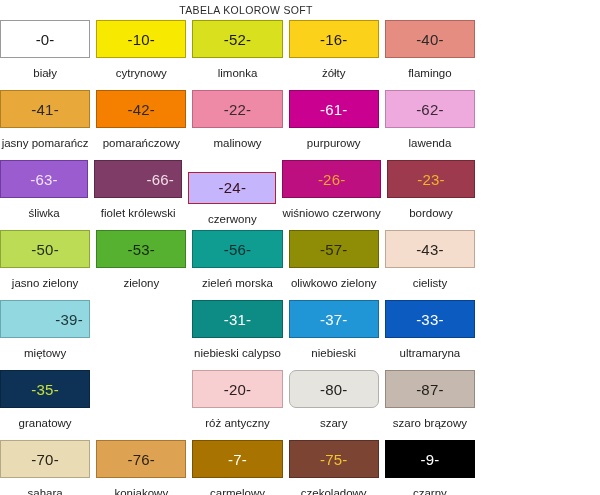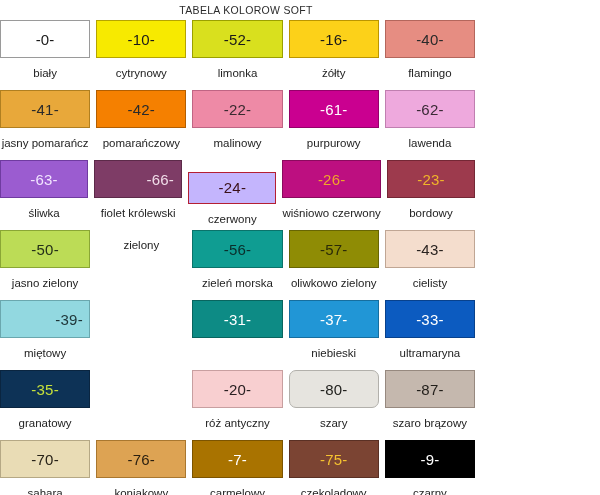--- a/index.html
+++ b/index.html
@@ -152,20 +152,21 @@
         <div class="label">bordowy</div>
       </div>
     </div>
 
     <div class="row">
       <div class="cell">
         <div class="swatch" style="background: rgb(188, 220, 86); color: rgb(36, 48, 26); border-color: rgb(138, 166, 53);">-50-</div>
         <div class="label">jasno zielony</div>
       </div>
       <div class="cell">
+        <div class="swatch" style="background: rgb(86, 177, 48); color: rgb(22, 40, 14); border-color: rgb(61, 130, 32);">-53-</div>
         <div class="label">zielony</div>
       </div>
       <div class="cell">
         <div class="swatch" style="background: rgb(15, 157, 146); color: rgb(10, 46, 43); border-color: rgb(10, 115, 106);">-56-</div>
         <div class="label">zieleń morska</div>
       </div>
       <div class="cell">
         <div class="swatch" style="background: rgb(143, 140, 5); color: rgb(42, 42, 8); border-color: rgb(103, 101, 3);">-57-</div>
         <div class="label">oliwkowo zielony</div>
       </div>
@@ -179,20 +180,21 @@
       <div class="cell">
         <div class="swatch" style="background: rgb(146, 216, 224); color: rgb(30, 53, 56); border-color: rgb(106, 167, 174); padding-left: 48px;">-39-</div>
         <div class="label">miętowy</div>
       </div>
       <div class="cell">
         <div class="swatch empty"></div>
         <div class="label"></div>
       </div>
       <div class="cell">
         <div class="swatch" style="background: rgb(13, 139, 133); color: rgb(255, 255, 255); border-color: rgb(9, 101, 95);">-31-</div>
+        <div class="label">niebieski calypso</div>
       </div>
       <div class="cell">
         <div class="swatch" style="background: rgb(33, 150, 214); color: rgb(255, 255, 255); border-color: rgb(22, 110, 159);">-37-</div>
         <div class="label">niebieski</div>
       </div>
       <div class="cell">
         <div class="swatch" style="background: rgb(12, 91, 192); color: rgb(255, 255, 255); border-color: rgb(8, 65, 140);">-33-</div>
         <div class="label">ultramaryna</div>
       </div>
     </div>

